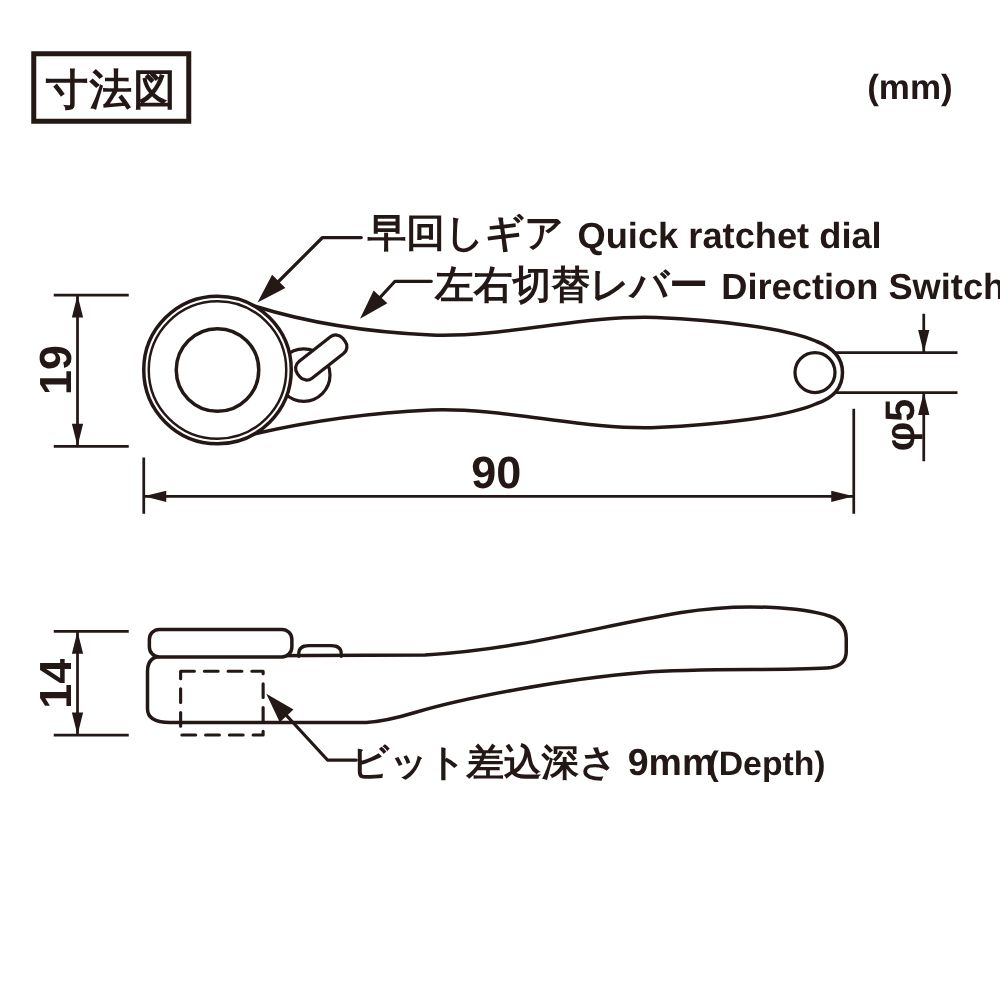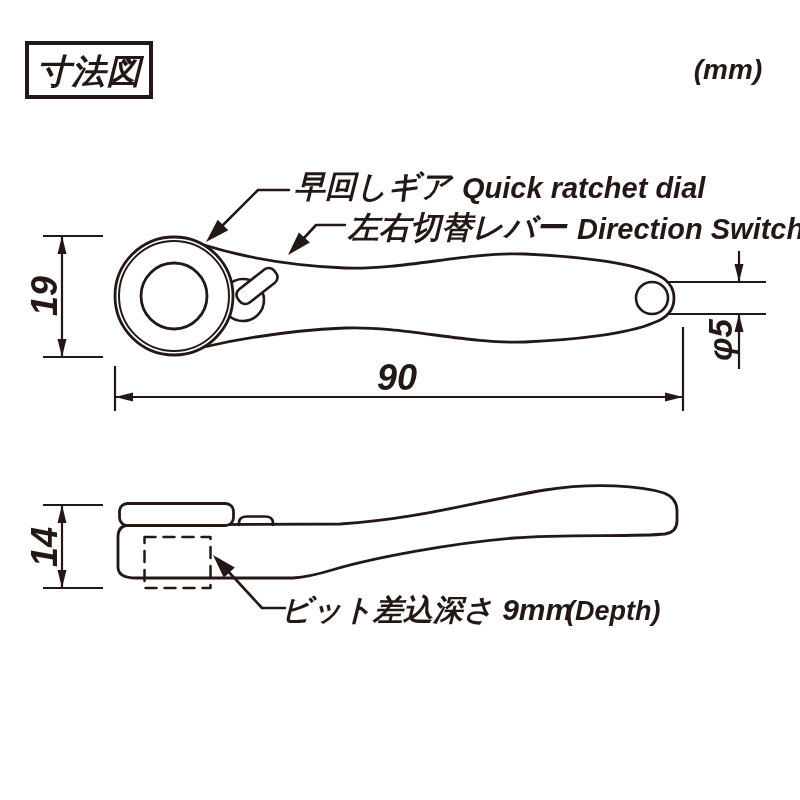--- a/index.html
+++ b/index.html
@@ -1,17 +1,17 @@
 <!DOCTYPE html>
 <html style="--line: #231815; --bg: #ffffff;"><head>
 <meta charset="utf-8">
 <style>
   :root { --line: #231815; --bg: #ffffff; }
   html,body { margin:0; padding:0; background:var(--bg); }
-  .canvas { width:800px; height:660px; background:var(--bg); position:relative;font-style:italic; }
+  .canvas { width:800px; height:660px; background:var(--bg); position:relative; }
   svg text {
     fill: var(--line);
     font-family: "Liberation Sans", "DejaVu Sans", sans-serif;
   }
   .jp  { font-weight:700; }
   .en  { font-weight:600; }
   .dim { font-weight:700; }
   .s  { stroke:var(--line); fill:none; }
   .sw { stroke:var(--line); fill:#ffffff; }
   .f  { fill:var(--line); stroke:none; }

